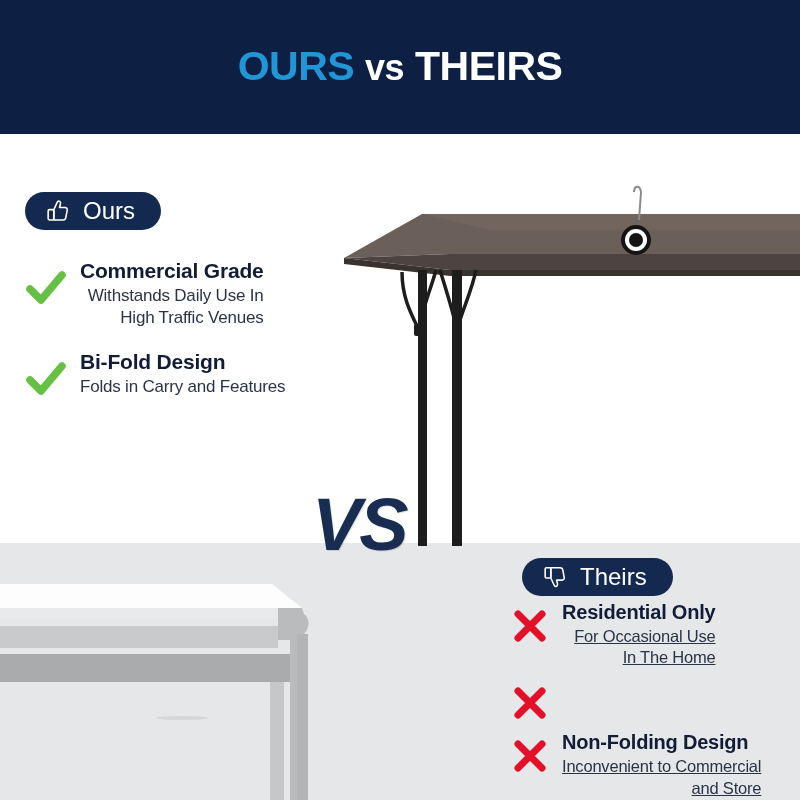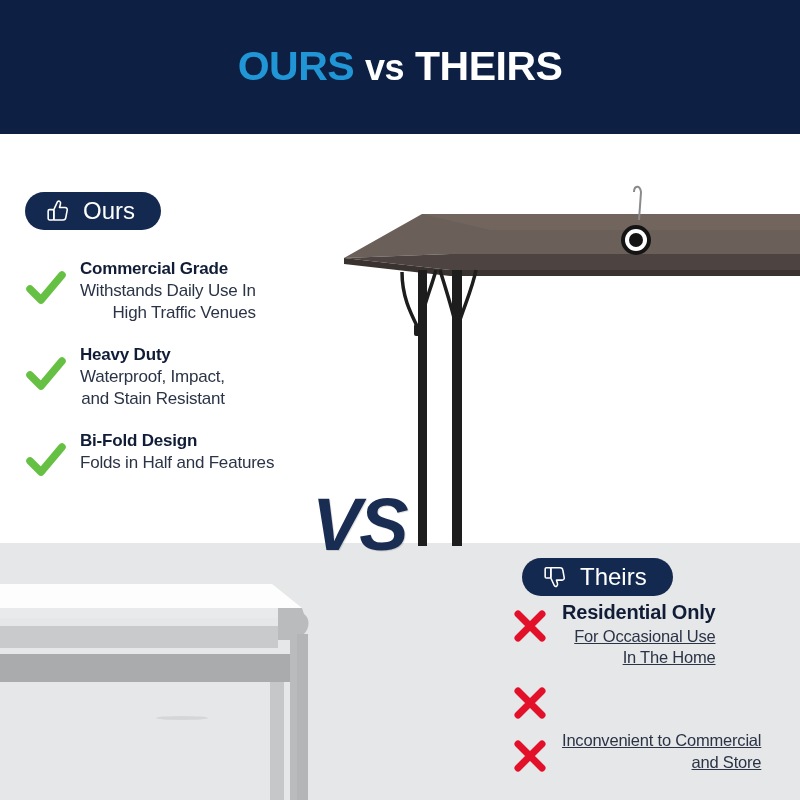--- a/index.html
+++ b/index.html
@@ -97,21 +97,21 @@
     display:block;
   }
   .features-ours .mark   { margin-top:10px; }
   .features-theirs .mark { margin-top:8px; width:36px; height:36px; }
 
   .feature-text { padding-top:0px; }
 
   .feature-title {
     color:#111c36;
     font-weight:bold;
-    font-size:17px;
+    font-size:21px;
     line-height:1.28;
     letter-spacing:-0.2px;
     white-space:nowrap;
   }
   .feature-desc {
     color:#2b3447;
     font-weight:normal;
     font-size:17px;
     line-height:1.3;
     letter-spacing:-0.2px;
@@ -217,38 +217,28 @@
       <svg class="mark" viewBox="0 0 40 42">
         <path d="M4,21 L15,32 L36,7" fill="none" stroke="#66c043" stroke-width="7.5" stroke-linecap="round" stroke-linejoin="round"></path>
       </svg>
       <div class="feature-text">
         <div class="feature-title">Commercial Grade</div>
         <div class="feature-desc">Withstands Daily Use In</div>
         <div class="feature-desc">High Traffic Venues</div>
       </div>
     </div>
 
+
     <div class="feature-row">
       <svg class="mark" viewBox="0 0 40 42">
         <path d="M4,21 L15,32 L36,7" fill="none" stroke="#66c043" stroke-width="7.5" stroke-linecap="round" stroke-linejoin="round"></path>
       </svg>
       <div class="feature-text">
-        <div class="feature-title">Heavy Duty</div>
-        <div class="feature-desc">Waterproof, Impact,</div>
-        <div class="feature-desc">and Stain Resistant</div>
-      </div>
-    </div>
-
-    <div class="feature-row">
-      <svg class="mark" viewBox="0 0 40 42">
-        <path d="M4,21 L15,32 L36,7" fill="none" stroke="#66c043" stroke-width="7.5" stroke-linecap="round" stroke-linejoin="round"></path>
-      </svg>
-      <div class="feature-text">
         <div class="feature-title">Bi-Fold Design</div>
-        <div class="feature-desc">Folds in Half and Features</div>
+        <div class="feature-desc">Folds in Carry and Features</div>
       </div>
     </div>
 
   </div>
 
   <div class="vs-center">VS</div>
 
   <div class="badge badge-theirs">
     <svg class="badge-icon" viewBox="0 0 28 28">
       <path d="M9.5,15.1 L13,22.6 C13.4,24 14.8,24.6 15.8,24 C16.8,23.4 17,22.2 16.6,20.8 L15.6,17.4 L21.6,17.4 C23.2,17.4 24.2,16.1 23.9,14.6 L22.4,6.4 C22.2,5 21,4 19.6,4 L9.5,4 Z" fill="none" stroke="#ffffff" stroke-width="1.7" stroke-linejoin="round"></path>
@@ -274,20 +264,21 @@
       <svg class="mark" viewBox="0 0 36 36">
         <path d="M6,6 L30,30 M30,6 L6,30" fill="none" stroke="#e3102a" stroke-width="7" stroke-linecap="round"></path>
       </svg>
     </div>
 
     <div class="feature-row">
       <svg class="mark" viewBox="0 0 36 36">
         <path d="M6,6 L30,30 M30,6 L6,30" fill="none" stroke="#e3102a" stroke-width="7" stroke-linecap="round"></path>
       </svg>
       <div class="feature-text">
+        <div class="feature-title">Non-Folding Design</div>
         <div class="feature-desc">Inconvenient to Commercial</div>
         <div class="feature-desc">and Store</div>
       </div>
     </div>
 
   </div>
 
 </div>
 
 </body></html>

